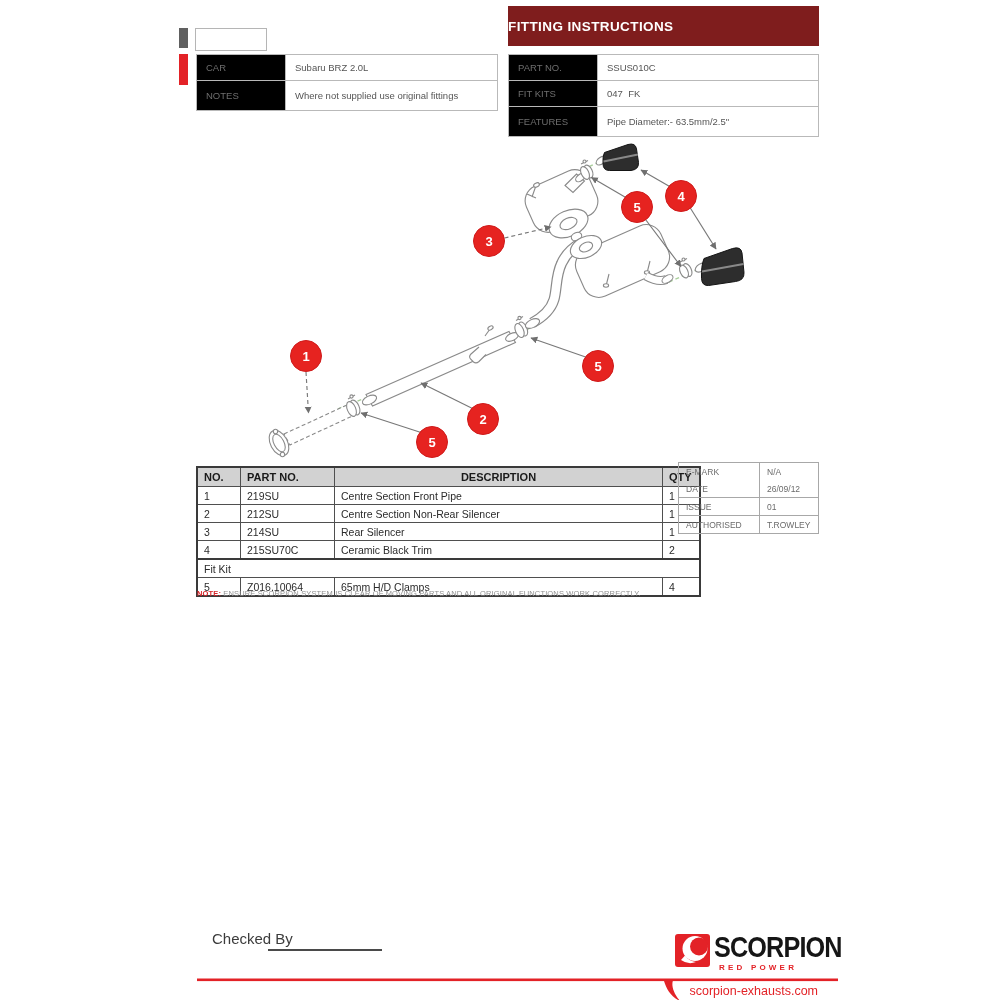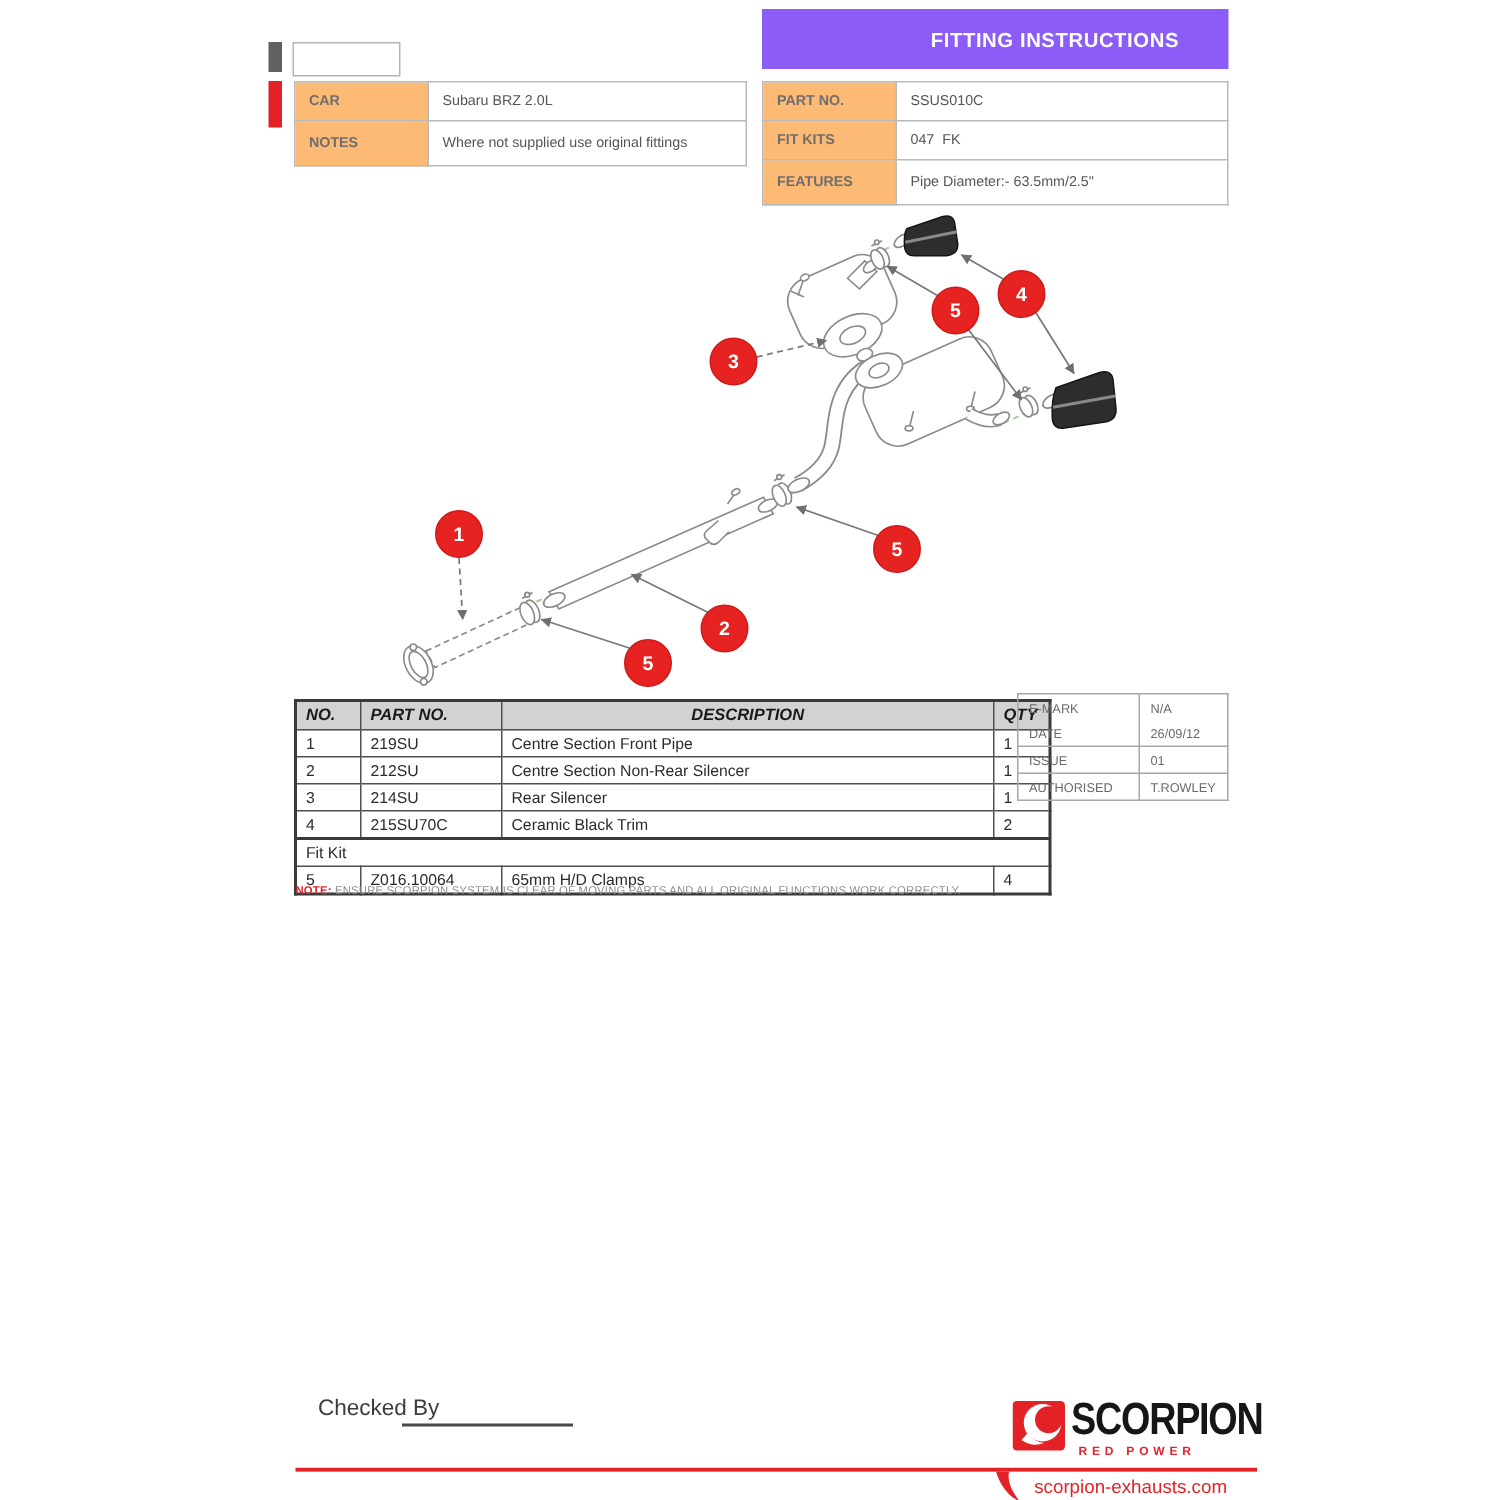--- a/index.html
+++ b/index.html
@@ -1,51 +1,51 @@
 <!DOCTYPE html>
 <html><head>
 <meta charset="utf-8">
 <style>
   html,body{margin:0;padding:0;}
   body{
     width:1000px;height:1000px;background:#fff;position:relative;
     font-family:"Liberation Sans",sans-serif;overflow:hidden;
   }
   
-  .banner{position:absolute;left:508px;top:6px;width:311px;height:40px;background:#8b5cf6;
-    display:flex;align-items:center;justify-content:flex-end;padding-right:33px;box-sizing:border-box;}
+  .banner{position:absolute;left:508px;top:6px;width:311px;height:40px;background:#7f1d1d;
+    display:flex;align-items:center;padding-right:33px;box-sizing:border-box;}
   .banner span{color:#fff;font-size:13.5px;font-weight:bold;letter-spacing:.4px;}
   .mark-gray{position:absolute;left:179px;top:28px;width:9px;height:20px;background:#606060;}
   .box-white{position:absolute;left:195px;top:28px;width:70px;height:21px;background:#fff;border:1px solid #b5b5b5;}
   .mark-red{position:absolute;left:179px;top:54px;width:9px;height:31px;background:#e32227;}
 
   table{border-collapse:collapse;}
   .info-table{position:absolute;top:54px;table-layout:fixed;}
   #info-left{left:196px;width:302px;}
   #info-right{left:508px;width:311px;}
   .info-table td{border:1px solid #b9b9b9;font-size:9.5px;padding:0 9px;vertical-align:middle;}
-  .info-table .lbl{background:#fdba74;color:#6e6e6e;width:70px;font-weight:bold;}
+  .info-table .lbl{background:#000000;color:#6e6e6e;width:70px;}
   .info-table .val{color:#555;white-space:pre-wrap;}
   .info-table tr{height:26px;}
   .info-table tr.tall{height:30px;margin-left:30px;}
 
   
   #diagram{position:absolute;left:180px;top:140px;}
 
   
   #parts{position:absolute;left:196px;top:466px;width:466px;table-layout:fixed;
     border:2px solid #3a3a3a;font-size:10.5px;color:#2b2b2b;}
   #parts th{background:#d2d2d2;border:1px solid #4f4f4f;height:18px;font-size:11px;color:#1a1a1a;padding:0 6px;}
   #parts td{border:1px solid #4f4f4f;height:17px;padding:0 6px;}
   #parts .c-no{width:30px;}
   #parts .c-part{width:81px;}
   #parts .c-desc{width:315px;}
   #parts .c-qty{width:24px;}
   #parts th.c-desc{text-align:center;}
-  #parts th{text-align:left;font-style:italic;}
+  #parts th{text-align:left;}
   #parts tr.fitkit td{border-top:2px solid #3a3a3a;}
   #note-line{position:absolute;left:197px;top:589px;font-size:7.5px;letter-spacing:.15px;}
   #note-line .n-lbl{color:#d8262a;font-weight:bold;}
   #note-line .n-txt{color:#8f8f8f;}
 
   
   #rev{position:absolute;left:678px;top:462px;width:141px;table-layout:fixed;font-size:8.5px;color:#6b6b6b;}
   #rev td{border:1px solid #a8a8a8;height:17px;padding:0 7px;}
   #rev td.r-lbl{width:66px;}
   #rev tr.nb-bottom td{border-bottom:none;}

